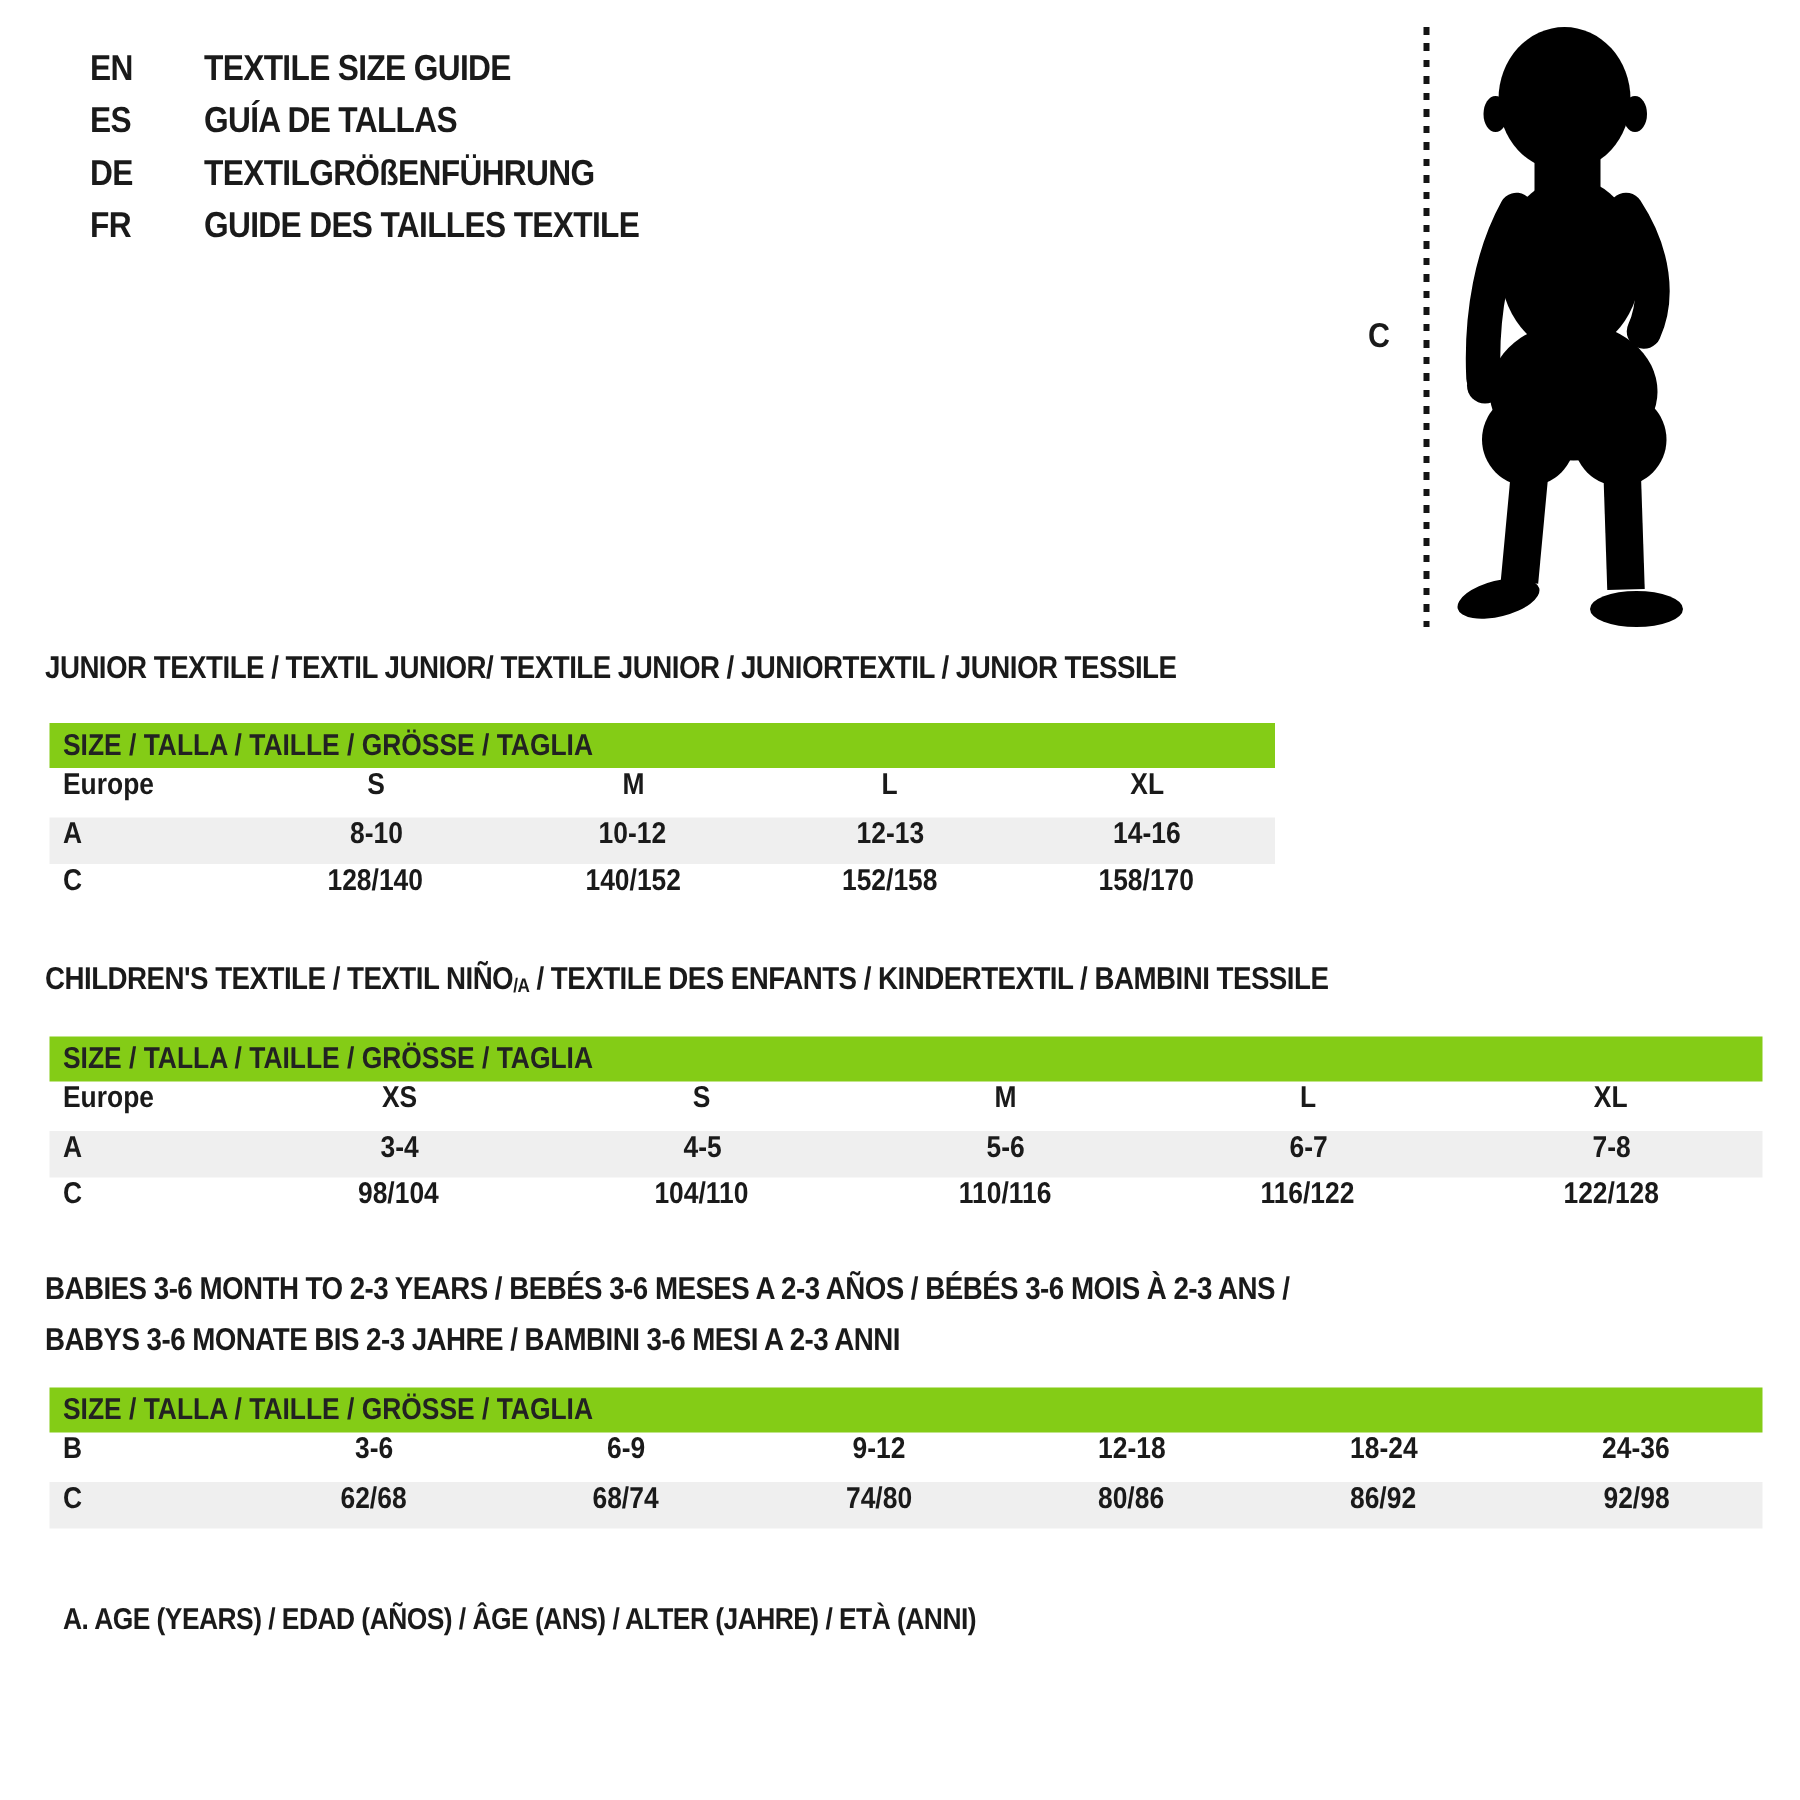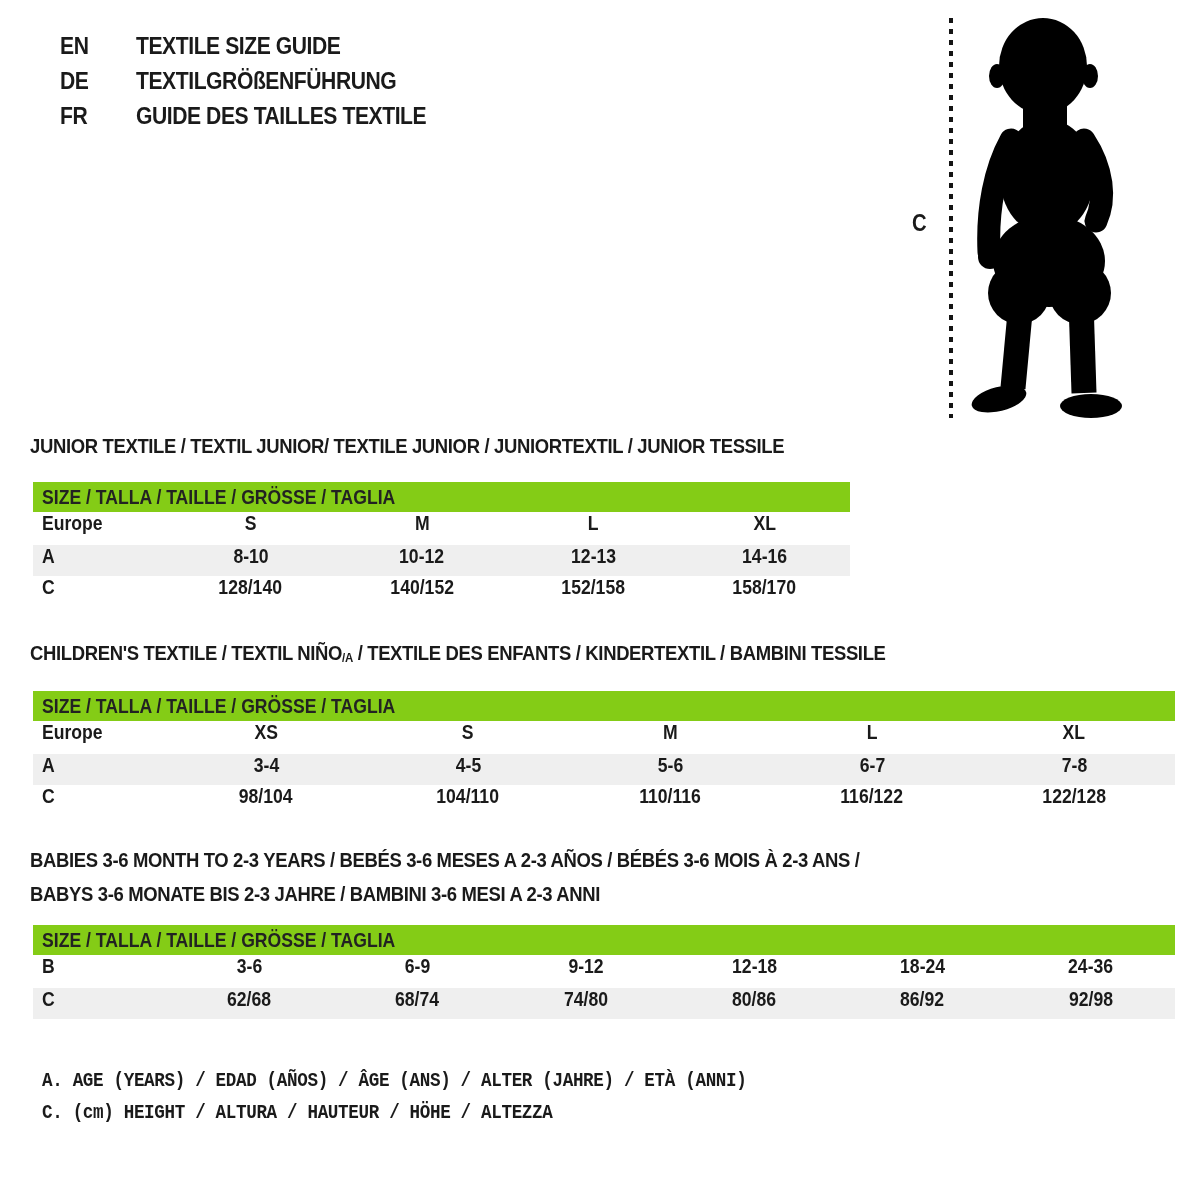--- a/index.html
+++ b/index.html
@@ -35,31 +35,35 @@
     padding-left:9px; font-size:20px; color:#222;
   }
   .trow  { display:flex; height:31px; font-size:20px; }
   .trow.first { height:33px; }
   .trow.alt { background:#efefef; }
   .tlabel { width:132px; padding-left:9px; }
   .tcell  { flex:1; text-align:center; }
 
   
   .legend { position:absolute; left:42px; top:1064px; }
-  .legend-row { height:32px; display:flex; align-items:center; font-size:20px; letter-spacing:-0.4px;font-family:Liberation Mono, monospace; }
+  .legend-row { height:32px; display:flex; align-items:center; font-size:20px; letter-spacing:-0.4px; }
 </style>
 </head>
 <body>
 
 <div>
 
   <section class="lang-block">
     <div class="lang-row">
       <span class="lang-code"><span class="cond">EN</span></span>
       <span class="lang-label cond">TEXTILE SIZE GUIDE</span>
+    </div>
+    <div class="lang-row">
+      <span class="lang-code"><span class="cond">ES</span></span>
+      <span class="lang-label cond">GUÍA DE TALLAS</span>
     </div>
     <div class="lang-row">
       <span class="lang-code"><span class="cond">DE</span></span>
       <span class="lang-label cond">TEXTILGRÖßENFÜHRUNG</span>
     </div>
     <div class="lang-row">
       <span class="lang-code"><span class="cond">FR</span></span>
       <span class="lang-label cond">GUIDE DES TAILLES TEXTILE</span>
     </div>
   </section>
@@ -177,18 +181,15 @@
       <span class="tcell"><span class="condc">80/86</span></span>
       <span class="tcell"><span class="condc">86/92</span></span>
       <span class="tcell"><span class="condc">92/98</span></span>
     </div>
   </section>
 
   <section class="legend">
     <div class="legend-row">
         <span class="cond">A. AGE (YEARS) / EDAD (AÑOS) / ÂGE (ANS) / ALTER (JAHRE) / ETÀ (ANNI)</span>
       </div>
-    <div class="legend-row">
-        <span class="cond">C. (cm) HEIGHT / ALTURA / HAUTEUR / HÖHE / ALTEZZA</span>
-      </div>
   </section>
 
 </div>
 
 </body></html>

